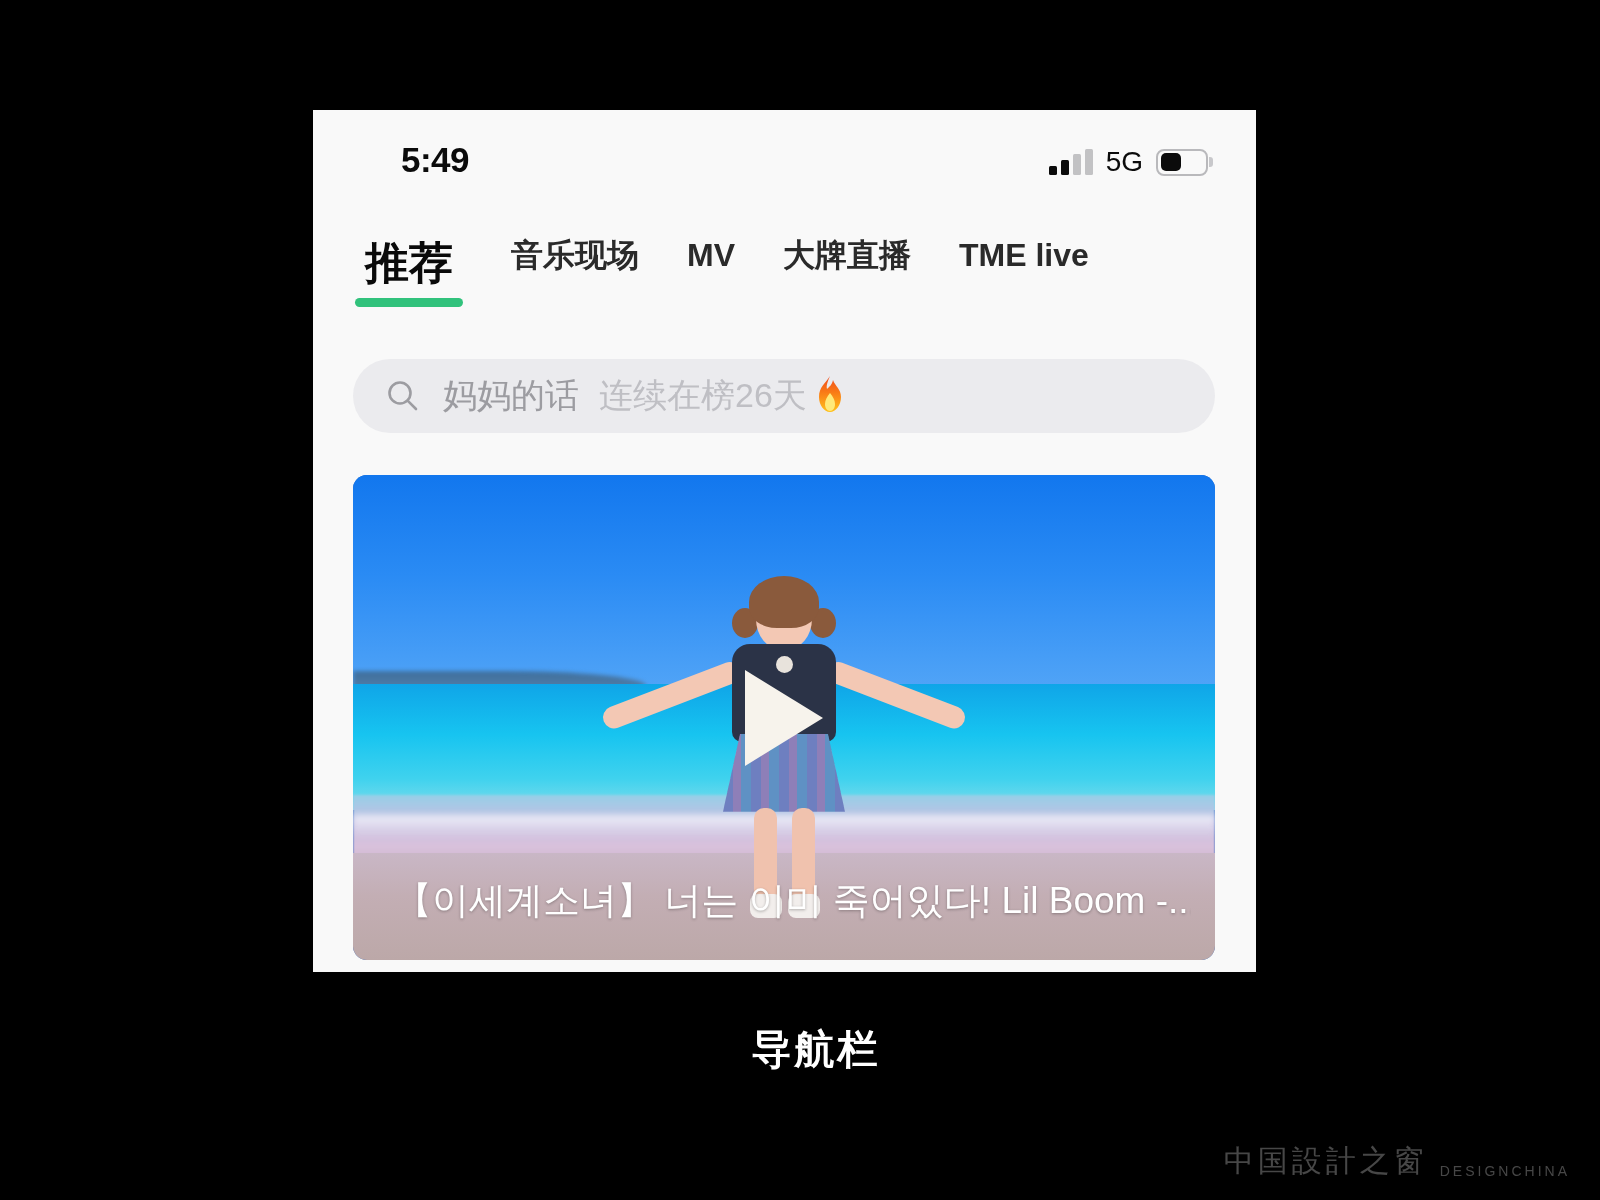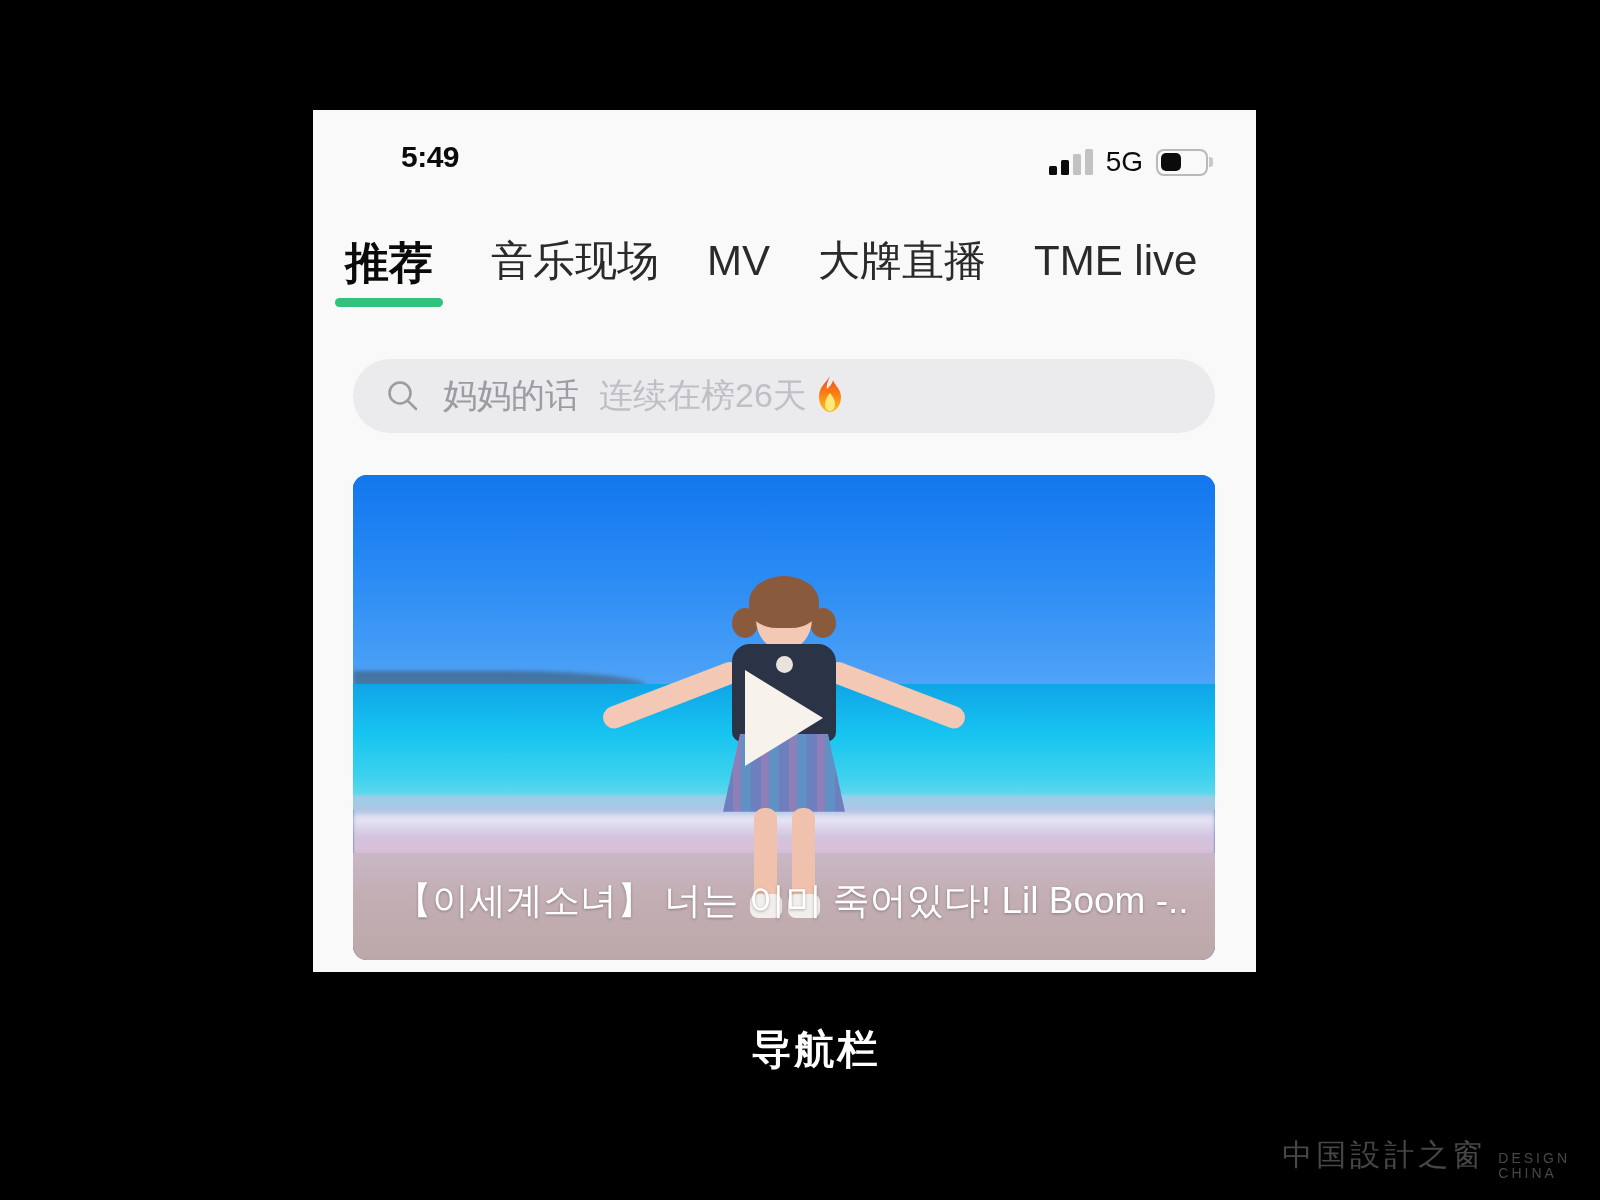--- a/index.html
+++ b/index.html
@@ -18,21 +18,21 @@
     background:#F9F9F9;
     overflow:hidden;
   }
 
   
   .statusbar {
     position:absolute; left:0; top:0; width:100%; height:110px;
   }
   .status-time {
     position:absolute; left:88px; top:30px;
-    font-size:30px; font-weight:700; color:#0B0B0B;
+    font-size:35px; font-weight:700; color:#0B0B0B;
     letter-spacing:-0.5px;
   }
   .status-right {
     position:absolute; right:48px; top:36px;
     display:flex; align-items:center; gap:13px;
   }
   .sig { display:flex; align-items:flex-end; gap:4px; height:26px; }
   .sig i { display:block; width:8px; border-radius:1.5px; background:#0B0B0B; }
   .sig i.b1 { height:9px; }
   .sig i.b2 { height:15px; }
@@ -50,31 +50,31 @@
     width:4px; height:10px; border-radius:0 3px 3px 0;
     background:#C8C8CB;
   }
   .battery-fill { height:100%; background:#0B0B0B; border-radius:5px; width:48%; }
 
   
   .tabs {
     position:absolute; left:0; top:125px;
     width:100%; height:105px;
     display:flex; align-items:flex-start;
-    padding-left:22px;
+    padding-left:42px;
     white-space:nowrap;
   }
   .tab {
     position:relative;
     display:inline-flex; flex-direction:column; align-items:center;
     margin-right:48px;
     flex:0 0 auto;
   }
   .tab-label {
-    font-size:42px; color:#2A2A2A; font-weight:400; line-height:1.25;
+    font-size:32px; color:#2A2A2A; font-weight:700; line-height:1.25;
   }
   .tab.active .tab-label { font-weight:700; color:#0A0A0A; font-size:44px; }
   .tab-underline {
     margin-top:8px; width:0; height:9px; border-radius:5px; background:transparent;
   }
   .tab.active .tab-underline { width:108px; background:#31C27C; }
 
   
   .searchbar {
     position:absolute; left:40px; top:249px;
@@ -167,21 +167,21 @@
     position:absolute; left:0; top:1022px; width:1600px;
     text-align:center; color:#FFFFFF;
     font-size:40px; font-weight:700; letter-spacing:3px;padding-left:32px;
   }
   .watermark {
     position:absolute; right:30px; bottom:18px;
     display:flex; align-items:center; gap:12px;
     color:#4A4A4A; user-select:none;
   }
   .wm-cn { font-size:30px; letter-spacing:4px; font-weight:400; color:#474747; }
-  .wm-en { display:flex; flex-direction:column; line-height:1.12; font-size:14px; letter-spacing:3px; color:#474747;margin-top:21px; }
+  .wm-en { display:flex; line-height:1.12; font-size:14px; letter-spacing:3px; color:#474747;margin-top:21px; }
 </style>
 </head>
 <body>
 
 <div id="stage">
 
   <div id="phone">
 
     <div class="statusbar">
       <div class="status-time">5:49</div>

